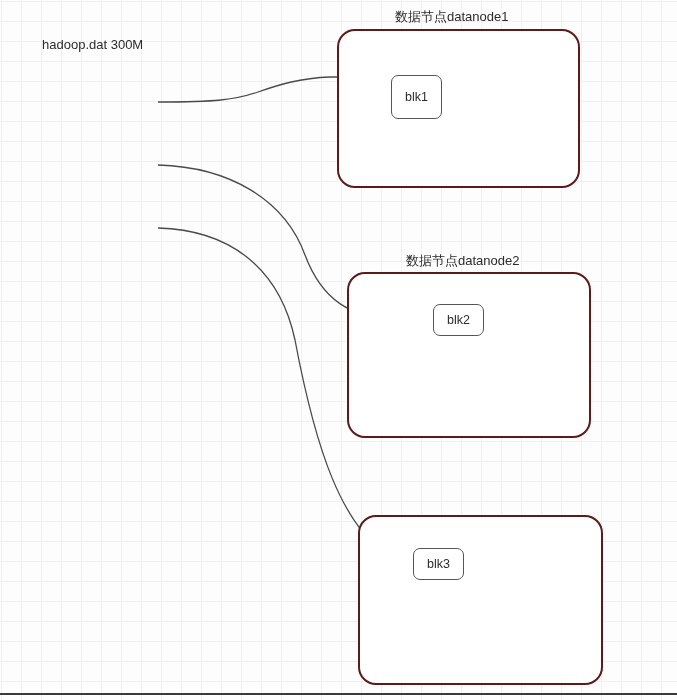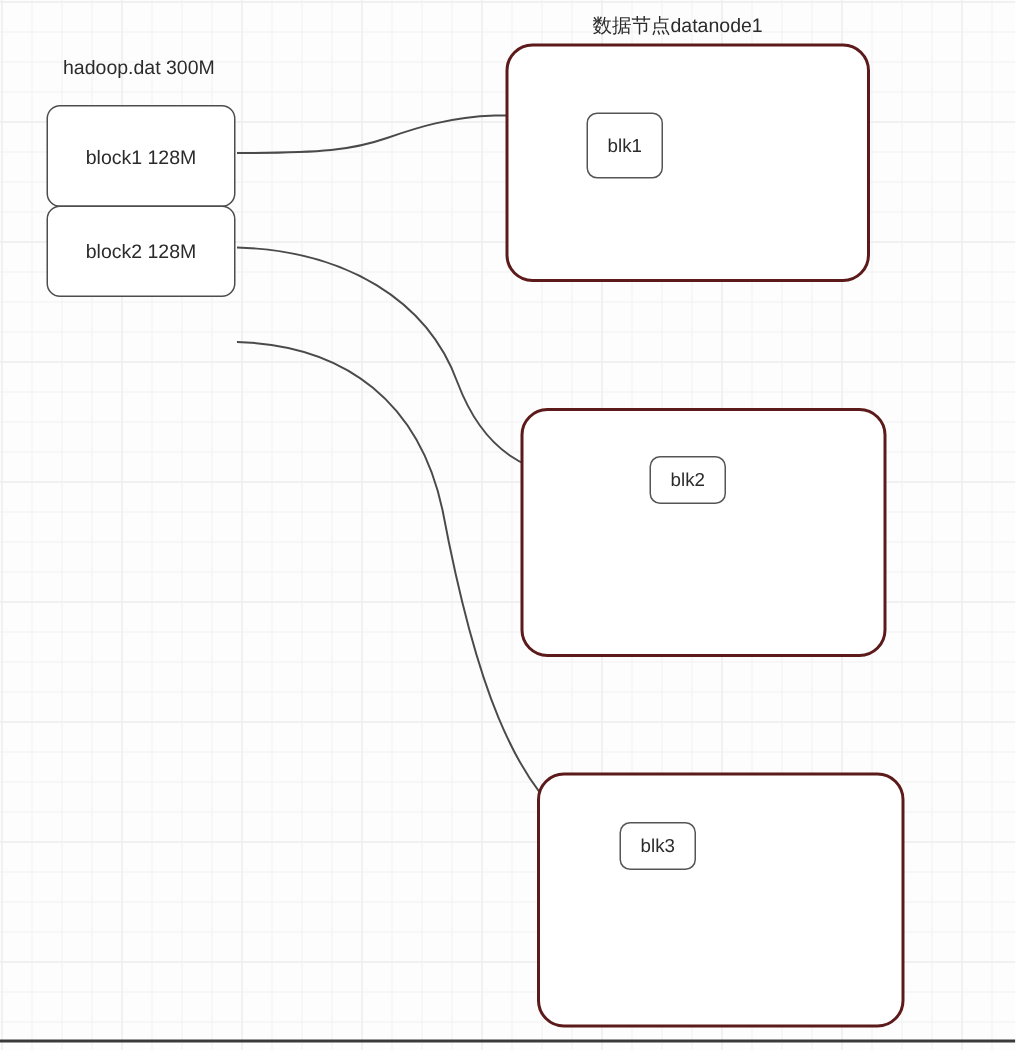--- a/index.html
+++ b/index.html
@@ -115,33 +115,28 @@
 
     <path d="M 158 102 C 215 102, 235 100, 258 92 C 278 85, 300 78, 330 77 L 387 77" fill="none" stroke="#4a4a4a" stroke-width="1.3" marker-end="url(#arrowhead)"></path>
 
     <path d="M 158 165 C 230 167, 285 200, 305 255 C 322 300, 350 318, 398 320" fill="none" stroke="#4a4a4a" stroke-width="1.3" marker-end="url(#arrowhead)"></path>
 
     <path d="M 158 228 C 232 230, 280 270, 295 340 C 312 430, 340 545, 408 564" fill="none" stroke="#4a4a4a" stroke-width="1.3" marker-end="url(#arrowhead)"></path>
   </svg>
 
   <div class="file-label">hadoop.dat 300M</div>
 
-  <div class="block-box" id="block1-box">
-    <span>block1 128M</span>
-  </div>
-  <div class="block-box" id="block2-box">
-    <span>block2 128M</span>
-  </div>
 
   <div class="datanode-title" id="datanode1-title">数据节点datanode1</div>
   <div class="datanode" id="datanode1-box"></div>
   <div class="blk-box" id="blk1-box">
     <span>blk1</span>
   </div>
 
+  <div class="datanode-title" id="datanode2-title">数据节点datanode2</div>
   <div class="datanode" id="datanode2-box"></div>
   <div class="blk-box" id="blk2-box">
     <span>blk2</span>
   </div>
 
   <div class="datanode" id="datanode3-box"></div>
   <div class="blk-box" id="blk3-box">
     <span>blk3</span>
   </div>
 

